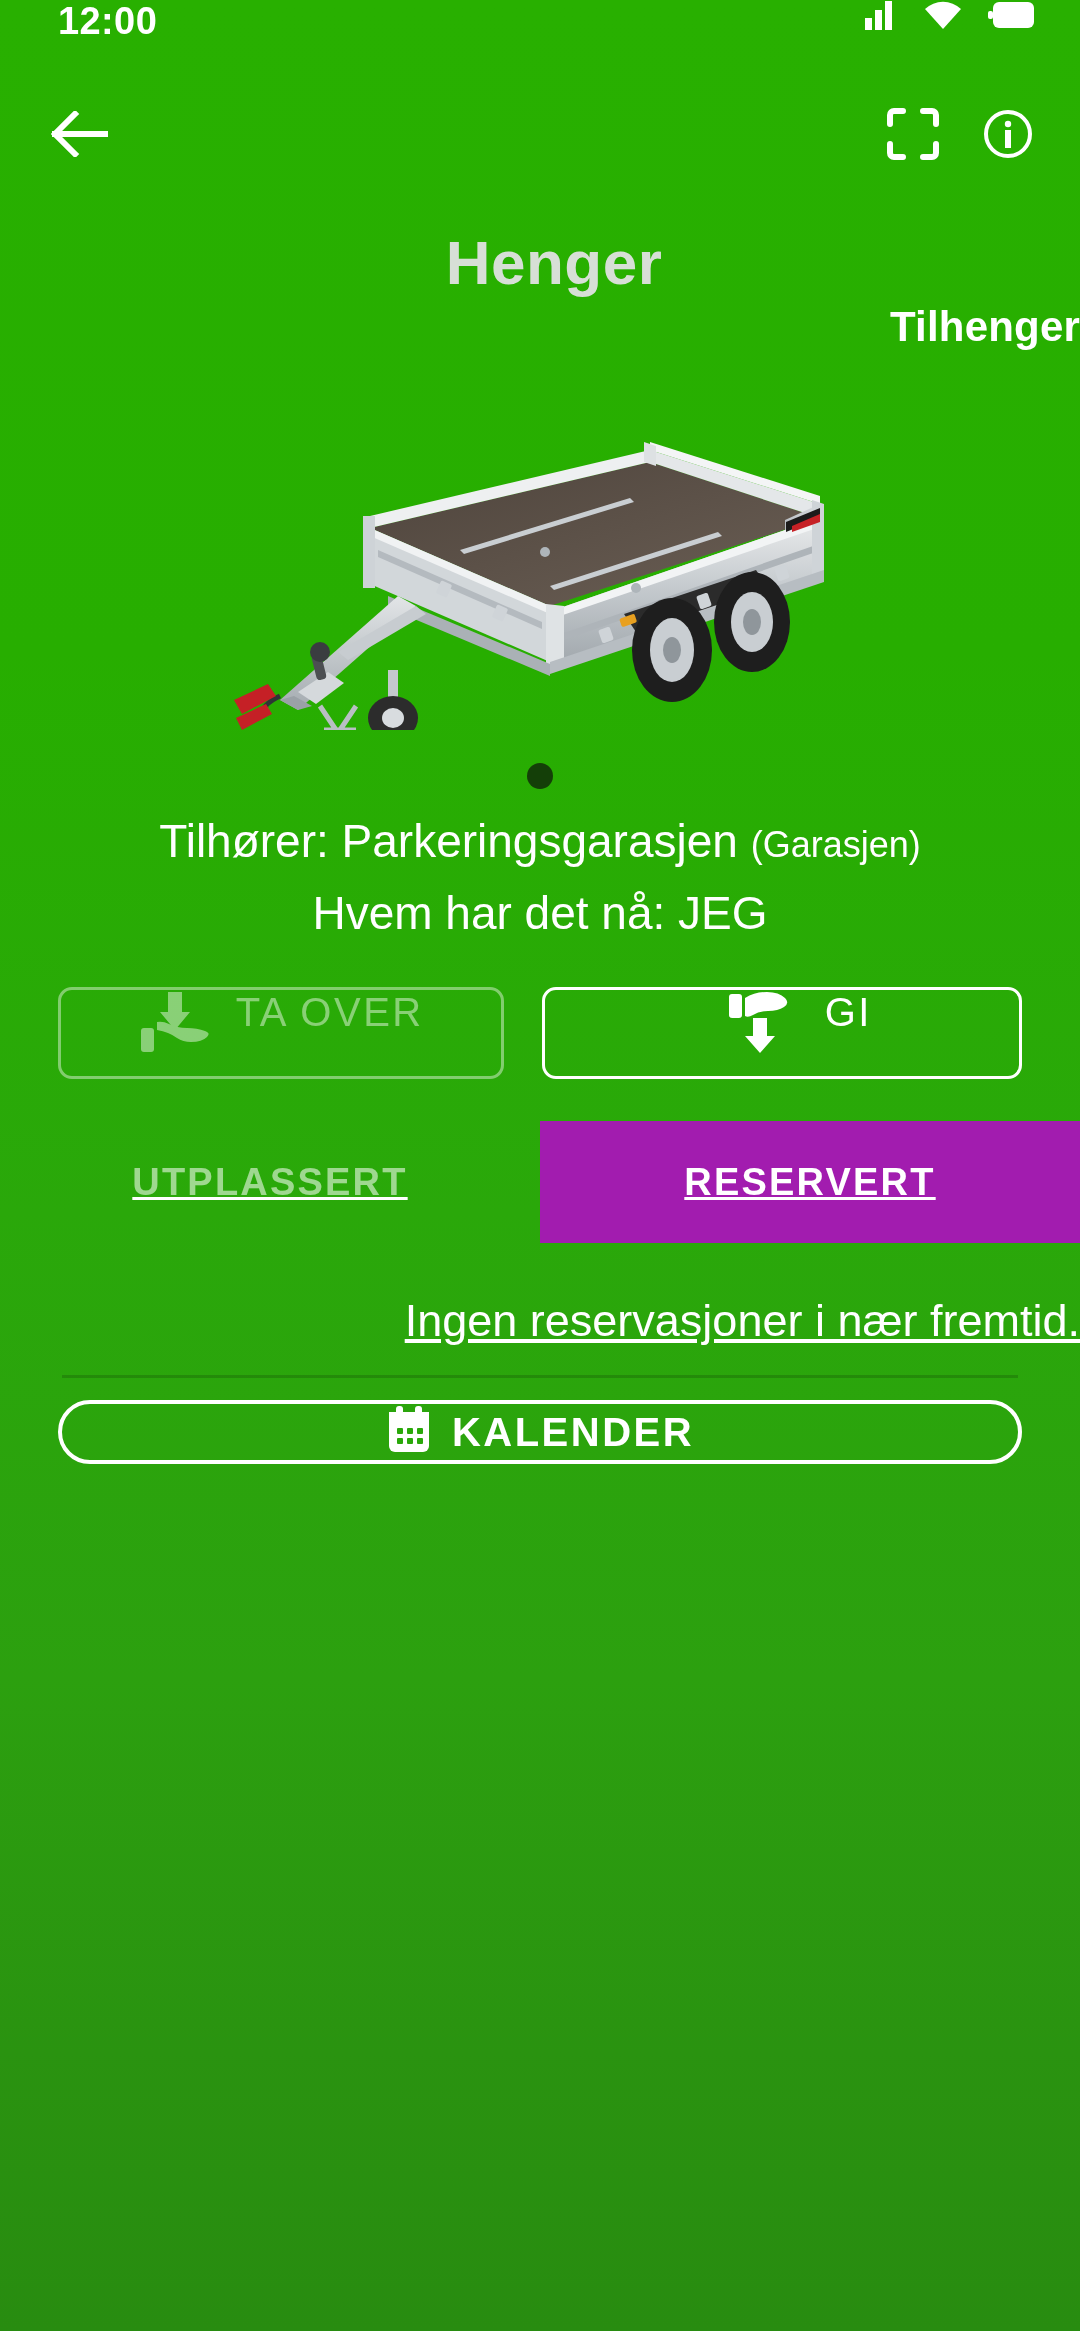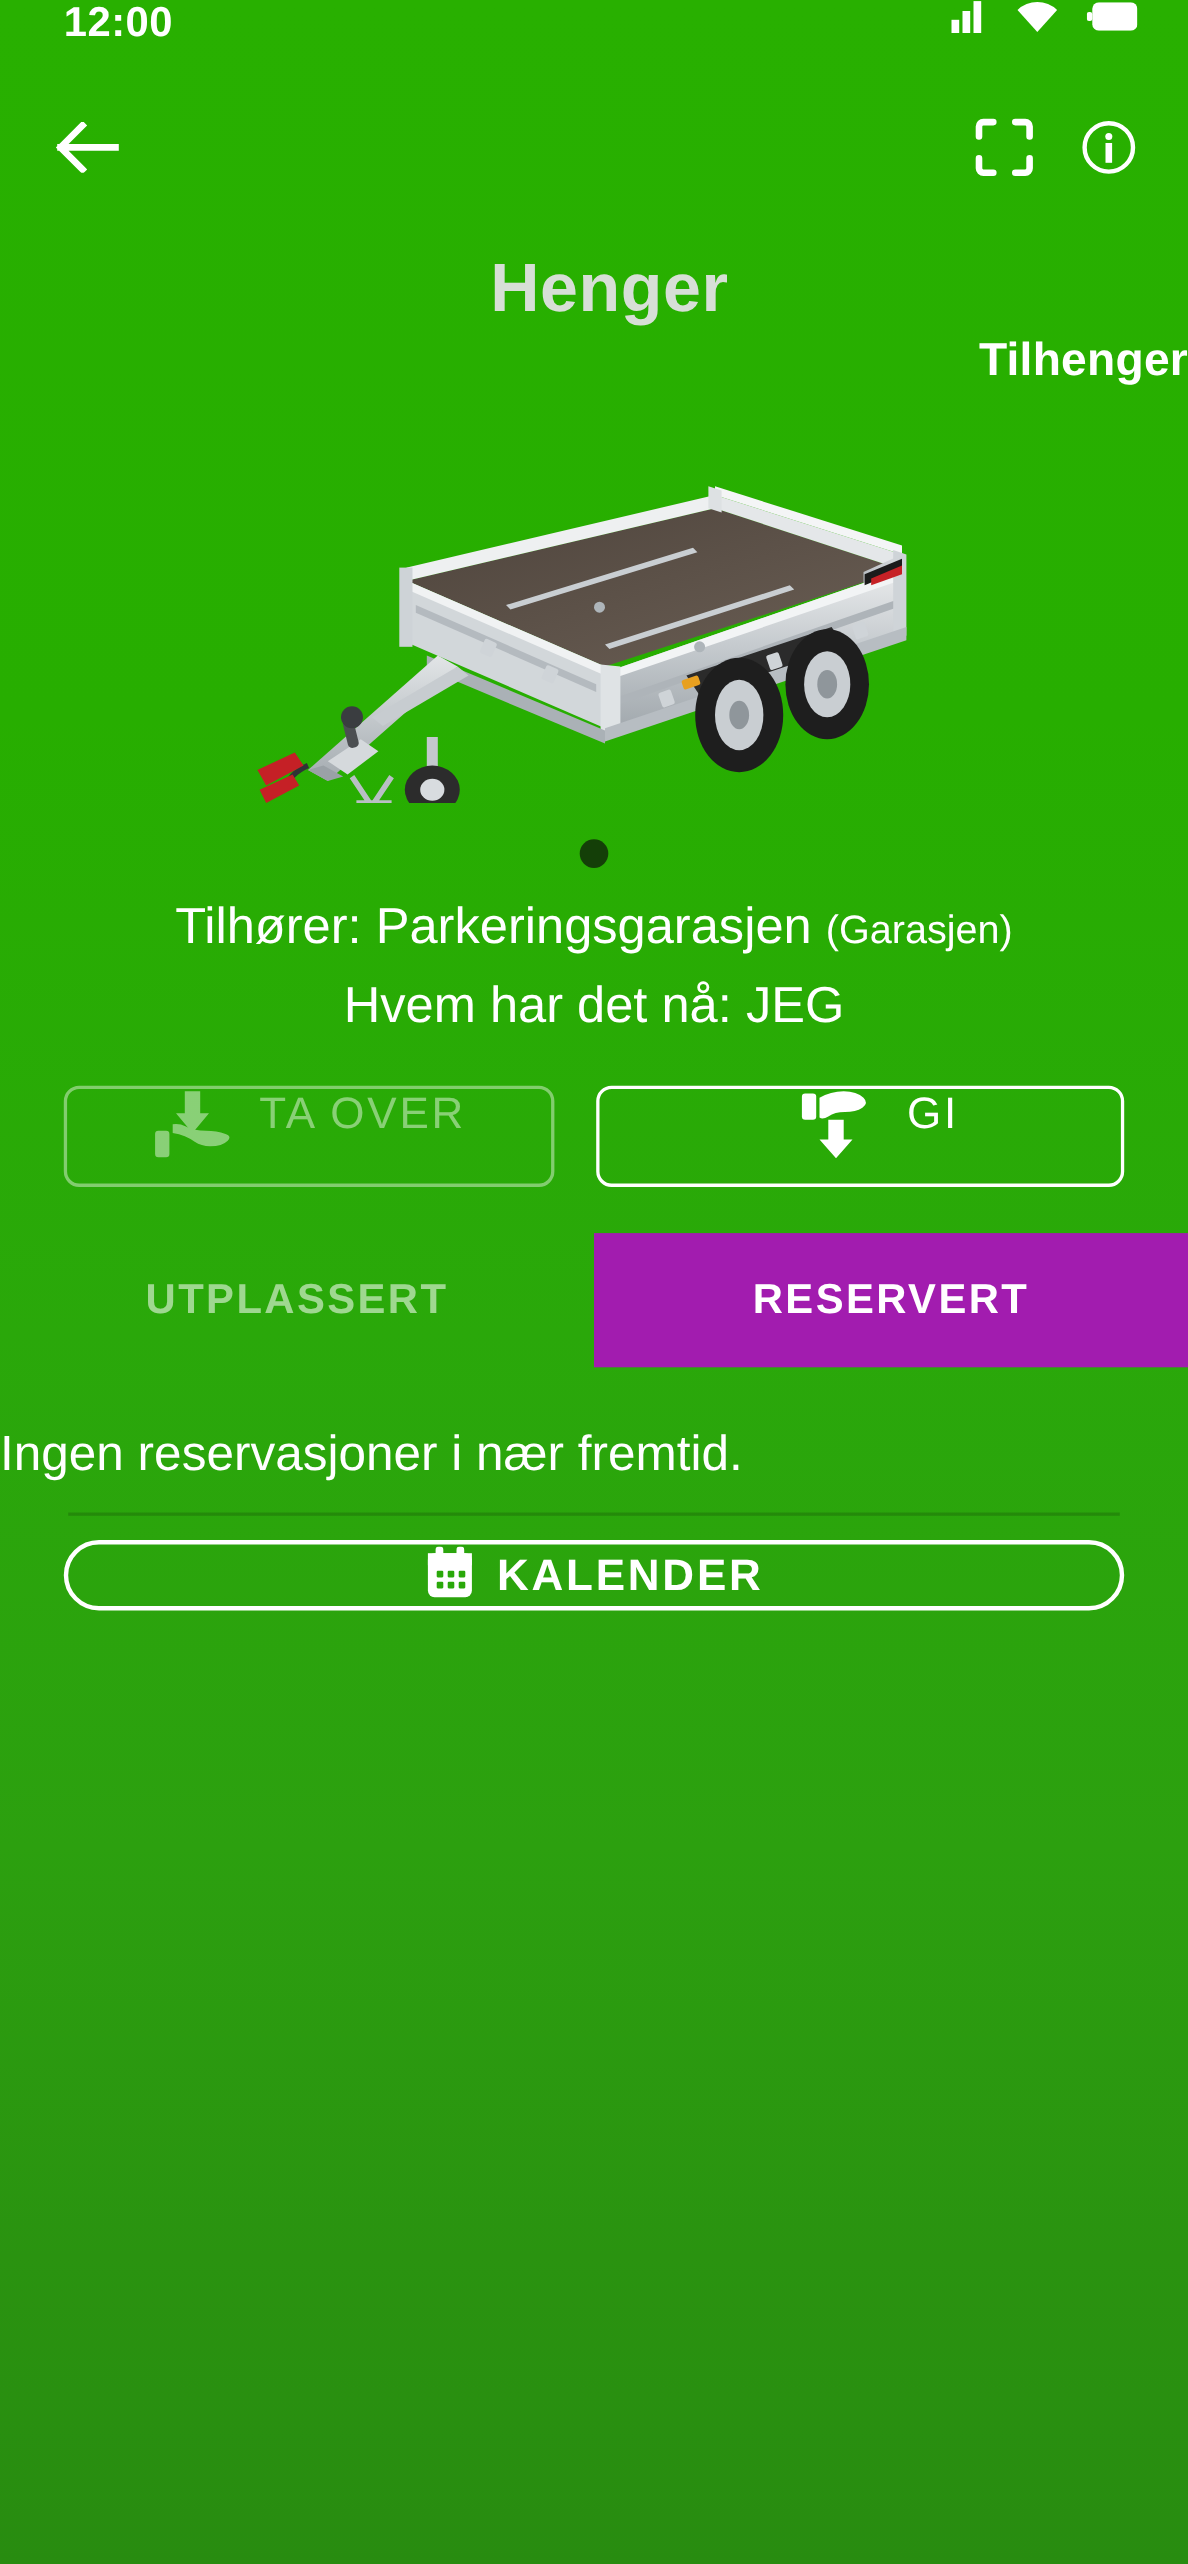--- a/index.html
+++ b/index.html
@@ -83,33 +83,33 @@
     cursor:pointer; background:transparent;
   }
   .act-btn.enabled{ border:3px solid #ffffff;padding-left:35px; }
   .act-btn.disabled{ border:3px solid rgba(255,255,255,.42); }
   .act-label{ font-size:40px; letter-spacing:2.5px; font-weight:normal; }
   .act-btn.enabled .act-label{ color:#ffffff; }
   .act-btn.disabled .act-label{ color:rgba(255,255,255,.45); }
   .act-btn.disabled svg{ opacity:.45; }
 
   
-  .tabs{ display:flex; margin-top:42px; width:100%; }
+  .tabs{ display:flex; margin-top:42px; width:100%;text-decoration:underline; }
   .tab{
     flex:1; height:122px;
     display:flex; align-items:center; justify-content:center;
     font-size:38px; font-weight:bold; letter-spacing:2.2px;
     cursor:pointer;
   }
   .tab.active{ background:#a21caf; color:#ffffff; }
   .tab.inactive{ background:transparent; color:rgba(255,255,255,.55); }
 
   
   .res-text{
-    text-align:left; font-size:45px; margin-top:52px; color:#ffffff;
+    text-align:right; font-size:45px; margin-top:52px; color:#ffffff;text-decoration:underline;
   }
   .divider{
     height:3px; background:rgba(0,0,0,.16);
     margin:28px 62px 0 62px;
   }
   .cal-wrap{ padding:0 58px; margin-top:22px; }
   .cal-btn{
     height:64px; width:100%;
     border:4px solid #ffffff; border-radius:46px;
     display:flex; align-items:center; justify-content:center; gap:20px;

